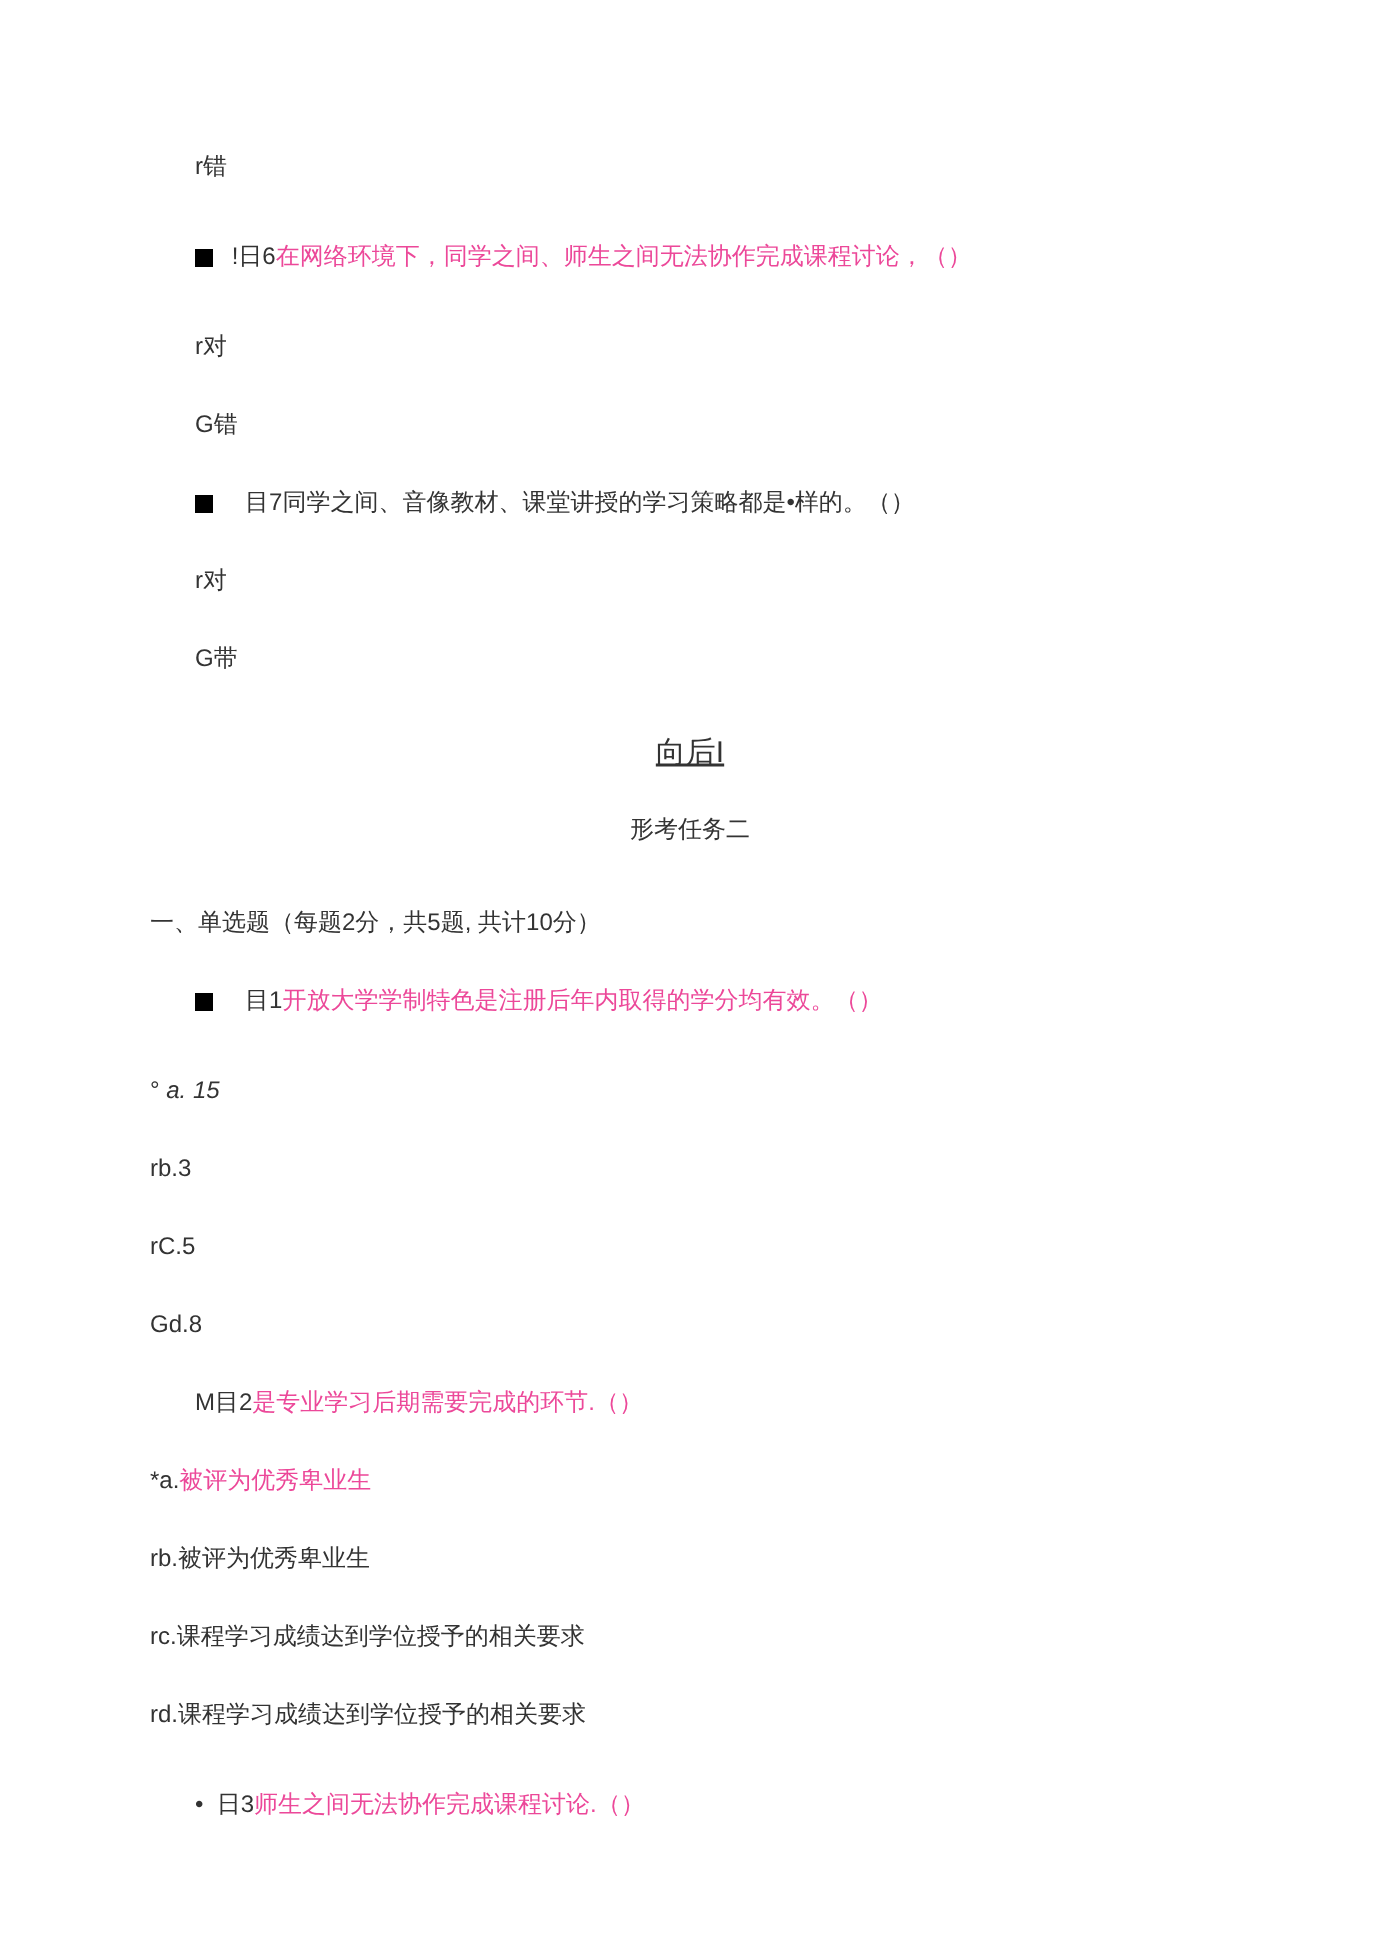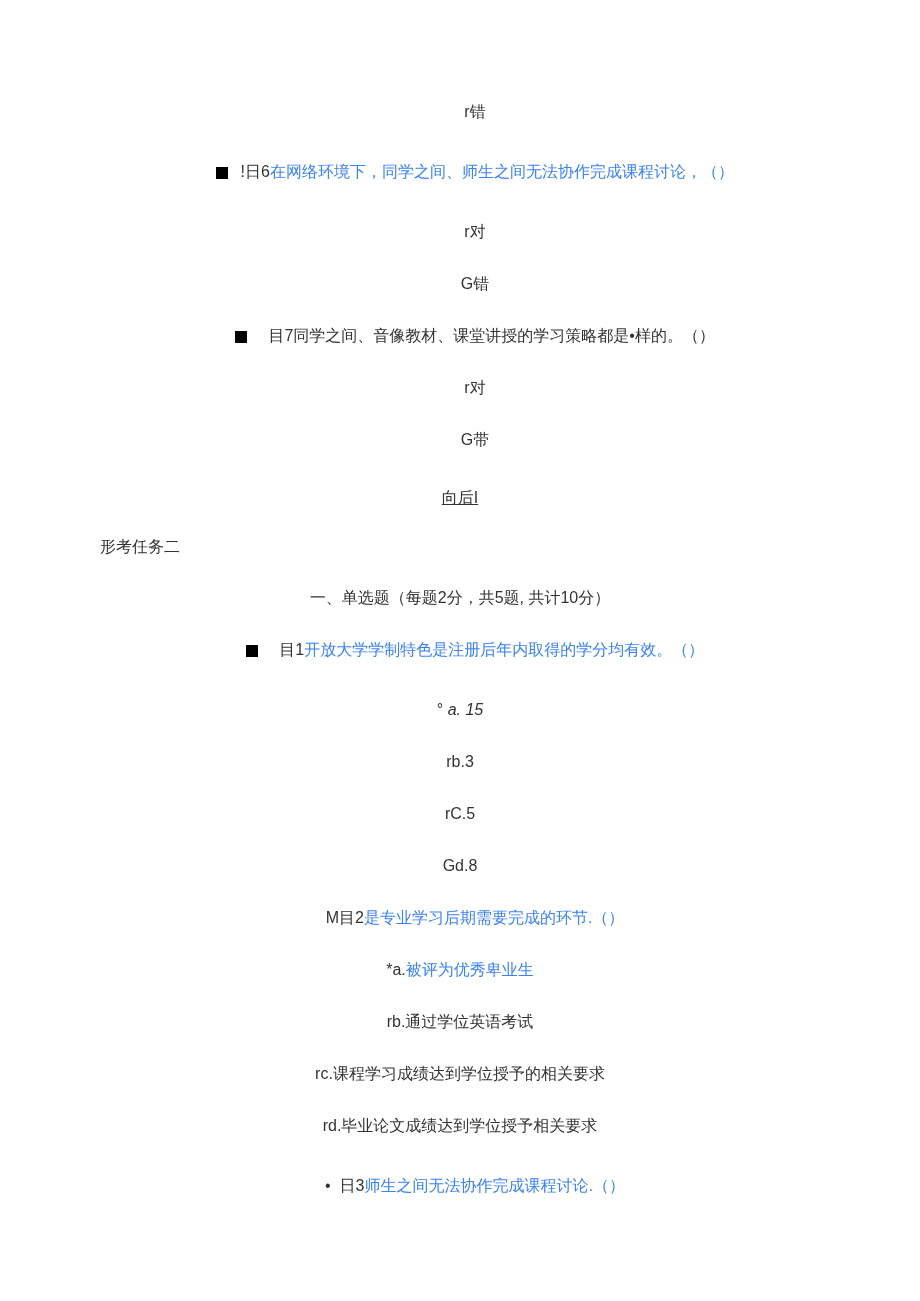--- a/index.html
+++ b/index.html
@@ -8,45 +8,44 @@
     min-height: 1301px;
     background: #ffffff;
     font-family: "Microsoft YaHei", "SimSun", sans-serif;
     font-size: 16px;
     color: #333333;
     padding: 100px 100px 60px 100px;
   }
   .line {
     margin-bottom: 28px;
     line-height: 1.5;
-    text-align: center;
   }
   .indent1 { margin-left: 30px; }
   .sq {
     display: inline-block;
     width: 12px;
     height: 12px;
     background: #000;
     margin-right: 8px;
     vertical-align: middle;
   }
   .prefix { color: #333; }
-  .cyanish { color: #3b82f6; }
+  .cyanish { color: #ec4899; }
   .italic { font-style: italic; }
   .underline { text-decoration: underline; }
   .big-gap-top { margin-top: 36px; }
   .big-gap-bottom { margin-bottom: 36px; }
   .section-title {
-    font-size: 16px;
+    font-size: 20px;
     text-align: center;
     margin-bottom: 28px;
   }
   .section-sub {
-    text-align: left;
-    margin-bottom: 28px;
+    text-align: center;
+    margin-bottom: 40px;
   }
   .answer { margin-left: 0; }
 </style>
 </head>
 <body>
 
 <div class="line indent1">
   <span>r错</span>
 </div>
 
@@ -105,25 +104,25 @@
 </div>
 
 <div class="line indent1">
   <span>M目2</span><span class="cyanish">是专业学习后期需要完成的环节.（）</span>
 </div>
 
 <div class="line answer">
   <span class="prefix">*a.</span><span class="cyanish">被评为优秀卑业生</span>
 </div>
 <div class="line answer">
-  <span>rb.通过学位英语考试</span>
+  <span>rb.被评为优秀卑业生</span>
 </div>
 <div class="line answer">
   <span>rc.课程学习成绩达到学位授予的相关要求</span>
 </div>
 <div class="line answer big-gap-bottom">
-  <span>rd.毕业论文成绩达到学位授予相关要求</span>
+  <span>rd.课程学习成绩达到学位授予的相关要求</span>
 </div>
 
 <div class="line indent1">
   <span>•&nbsp;</span>
   <span>日3</span><span class="cyanish">师生之间无法协作完成课程讨论.（）</span>
 </div>
 
 </body></html>

